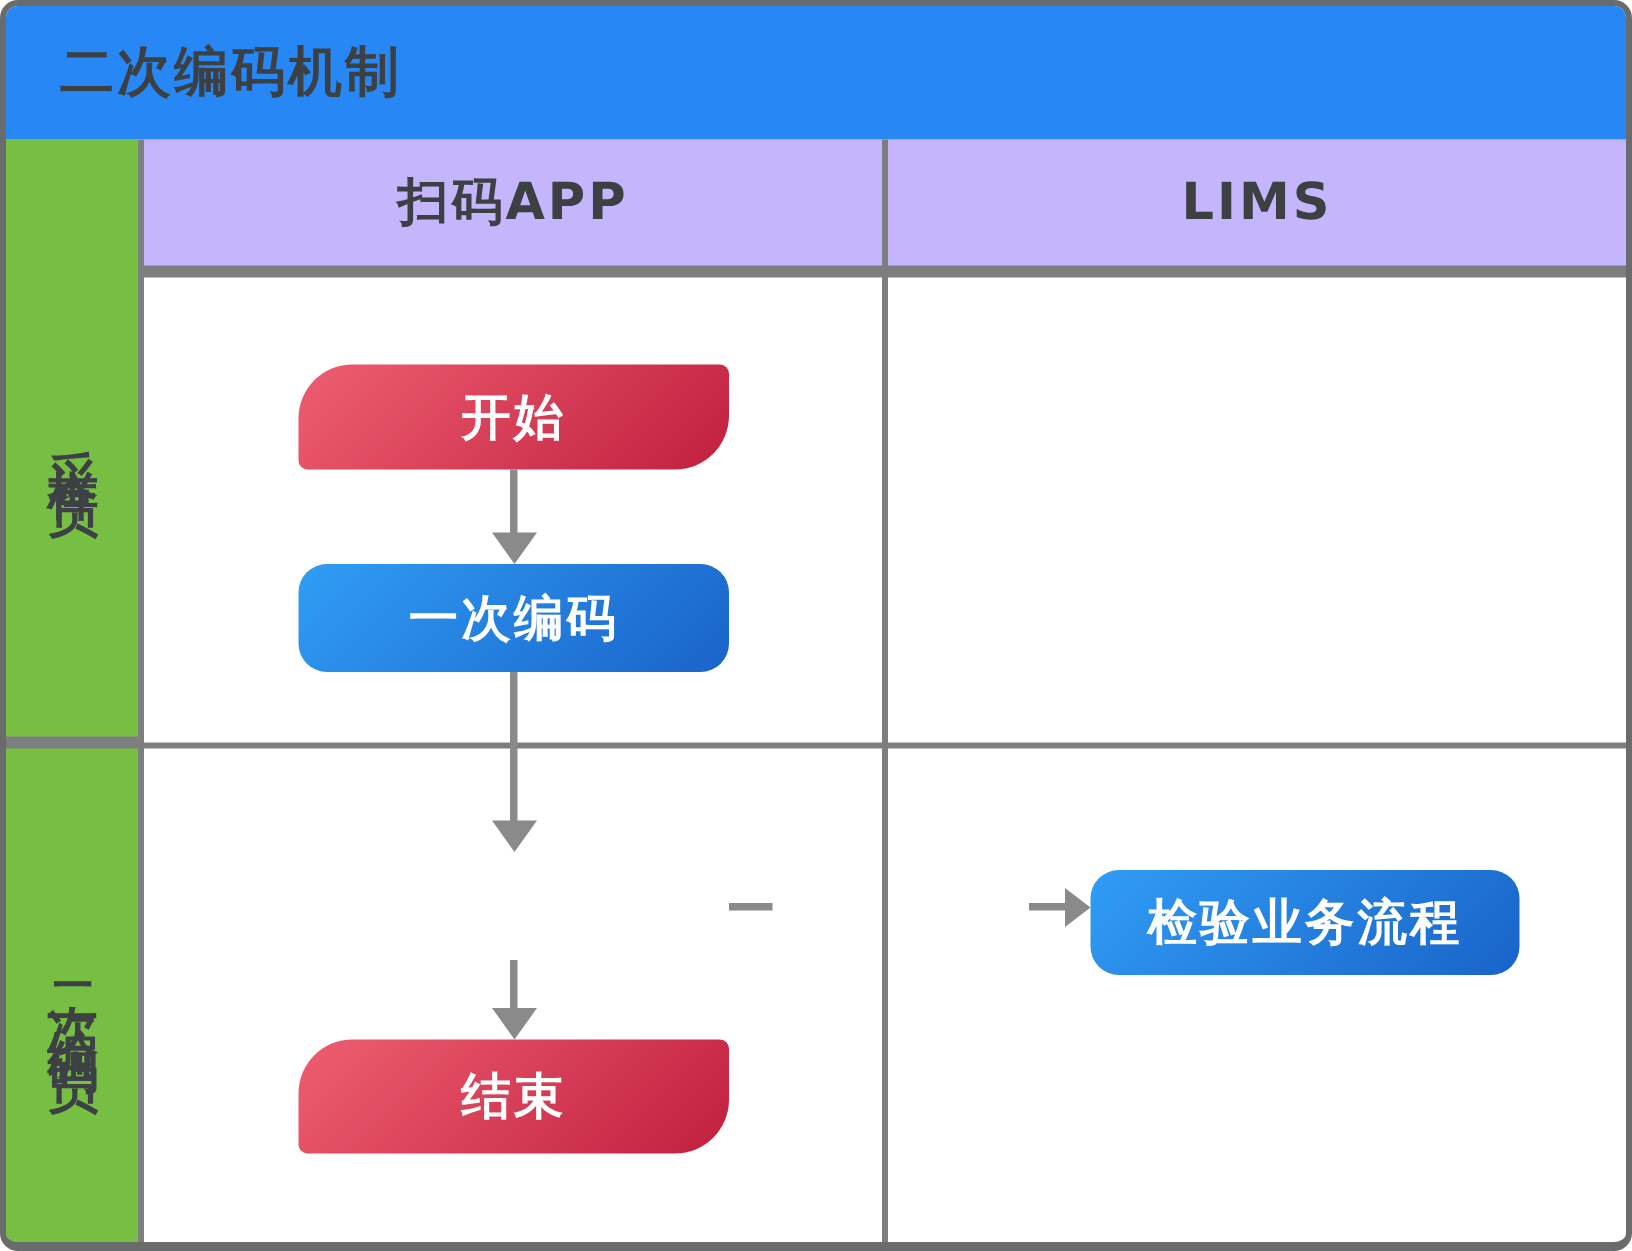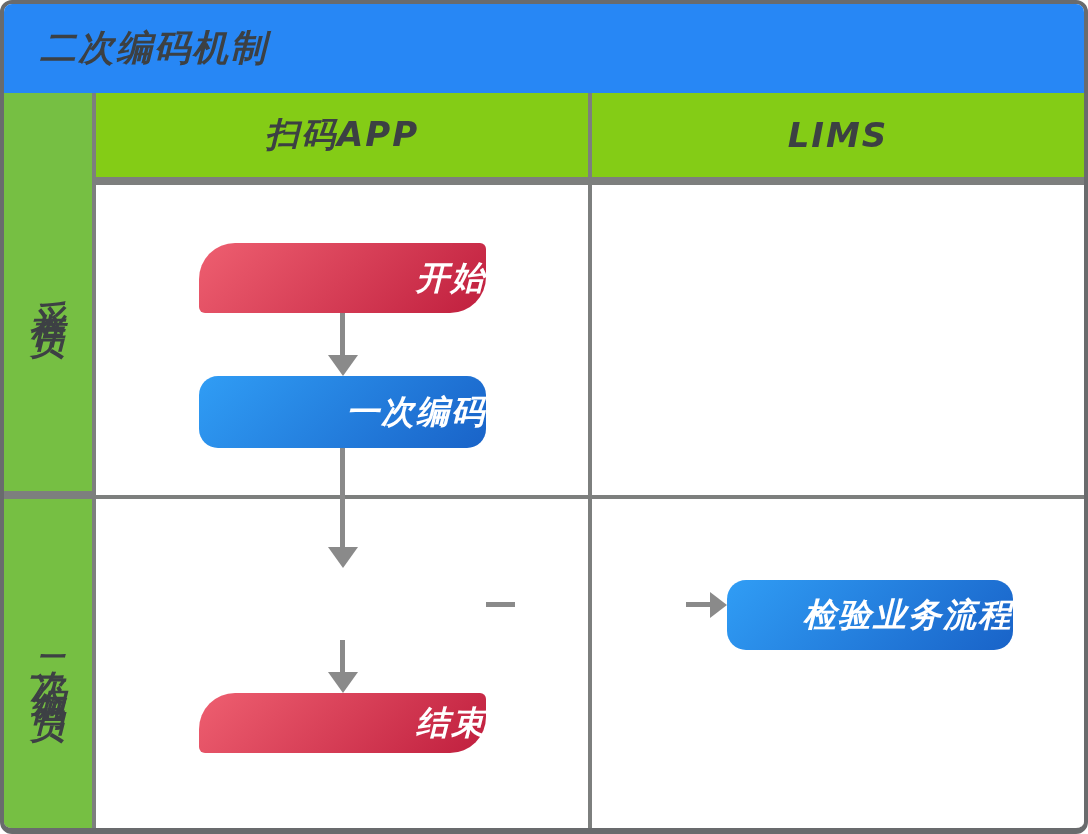--- a/index.html
+++ b/index.html
@@ -11,21 +11,20 @@
   }
   .stage { position: absolute; left: 0; top: 0; width: 1088px; height: 834px; }
 
   .frame {
     position: absolute; inset: 0;
     border: 4px solid #696b6d;
     border-bottom-width: 6px;
     border-radius: 12px;
     background: #ffffff;
     overflow: hidden;
-    font-style: italic;
   }
 
   
   .title-bar {
     position: absolute; left: 0; top: 0; width: 1080px; height: 89px;
     background: #2787f5;
     display: flex; align-items: center;
   }
   .title-bar .title-text {
     margin-left: 36px;
@@ -42,55 +41,55 @@
   .lane-cell {
     background: #76bf43;
     display: flex; align-items: center; justify-content: center;
   }
   .lane-label {
     writing-mode: vertical-rl; text-orientation: upright;
     font-size: 34px; font-weight: bold; color: #3d4044;
     letter-spacing: 13px;
   }
   .col-header {
-    background: #84cc16;
+    background: #c4b5fd;
     display: flex; align-items: center; justify-content: center;
     font-size: 34px; font-weight: bold; color: #3c4043;
     letter-spacing: 2px;
   }
   .body-cell { background: #ffffff; }
 
   .g-lane1 { left: 0;   top: 4;   width: 88px;  height: 398px; }
   .g-lane2 { left: 0;   top: 406px; width: 88px; height: 329px; }
   .g-hdr1  { left: 92px;  top: 4;    width: 492px; height: 84px; }
   .g-hdr2  { left: 588px; top: 4;    width: 492px; height: 84px; }
   .g-c11   { left: 92px;  top: 92px;  width: 492px; height: 310px; }
   .g-c12   { left: 588px; top: 92px;  width: 492px; height: 310px; }
   .g-c21   { left: 92px;  top: 406px; width: 492px; height: 329px; }
   .g-c22   { left: 588px; top: 406px; width: 492px; height: 329px; }
 
   
   .node {
     position: absolute;
-    display: flex; align-items: center; justify-content: flex-end;
+    display: flex; align-items: center; justify-content: center;
     color: #ffffff; font-size: 33px; font-weight: bold;
     letter-spacing: 2px;
   }
   .node-red {
     background: linear-gradient(135deg, #ee5f70 0%, #c01f3e 100%);
     border-radius: 36px 6px 36px 6px;
   }
   .node-blue {
     background: linear-gradient(135deg, #309df5 0%, #1963c8 100%);
     border-radius: 19px;
   }
   .n-start   { left: 195px; top: 239px; width: 287px; height: 70px; }
   .n-enc1    { left: 195px; top: 372px; width: 287px; height: 72px; }
   .n-enc2    { left: 195px; top: 564px; width: 287px; height: 72px; }
-  .n-end     { left: 195px; top: 689px; width: 287px; height: 60px; }
+  .n-end     { left: 195px; top: 689px; width: 287px; height: 76px; }
   .n-process { left: 723px; top: 564px; width: 286px; height: 70px; margin-top: 12px; }
 
   
   .vline { position: absolute; width: 5px; background: #8a8a8a; }
   .hline { position: absolute; height: 5px; background: #8a8a8a; }
   .head-down {
     position: absolute; width: 0; height: 0;
     border-left: 15px solid transparent;
     border-right: 15px solid transparent;
     border-top: 21px solid #8a8a8a;

